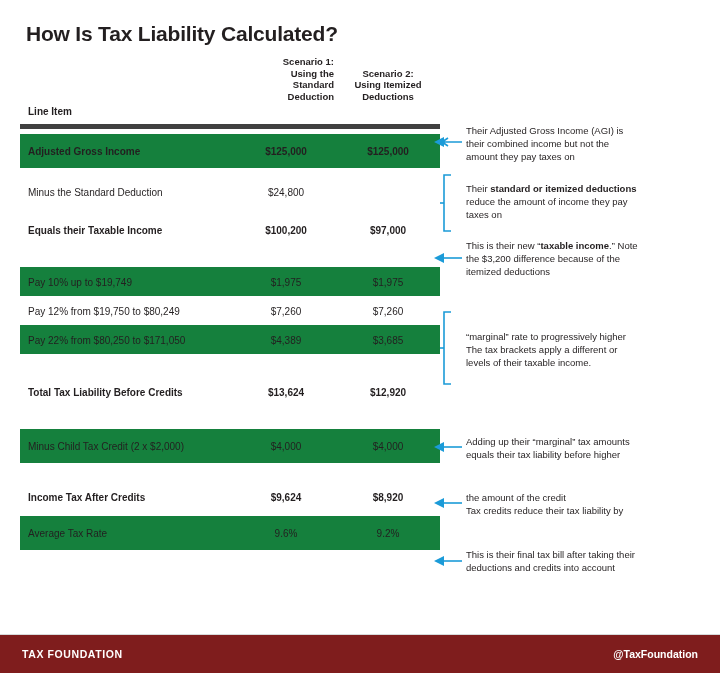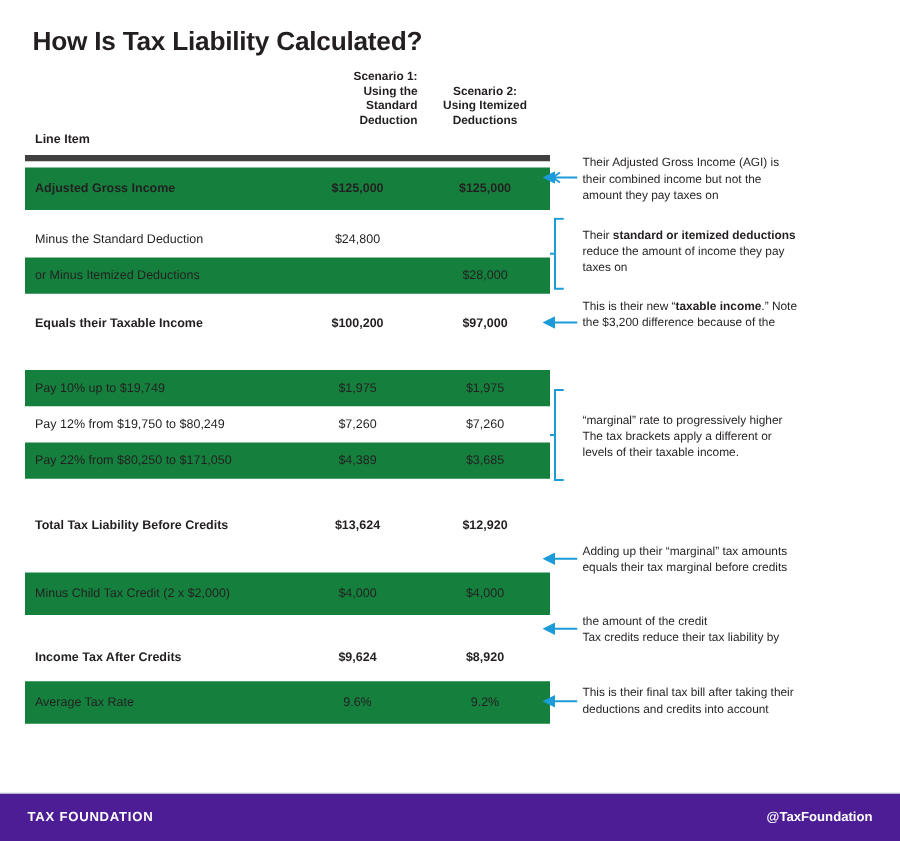--- a/index.html
+++ b/index.html
@@ -123,21 +123,21 @@
   }
   .brace svg { display: block; }
 
   
   .footer {
     position: absolute;
     left: 0;
     bottom: 0;
     width: 720px;
     height: 38px;
-    background: #4c1d95;
+    background: #7f1d1d;
   }
   .footer .fl {
     position: absolute;
     left: 22px;
     top: 50%;
     transform: translateY(-50%);
     font-size: 10.5px;
     font-weight: bold;
     color: #ffffff;
     letter-spacing: 0.6px;
@@ -196,25 +196,20 @@
     </div>
 
     <div class="spacer sm"></div>
 
     <div class="row">
       <div class="label">Minus the Standard Deduction</div>
       <div class="v1">$24,800</div>
       <div class="v2"></div>
     </div>
 
-    <div class="row band">
-      <div class="label">or Minus Itemized Deductions</div>
-      <div class="v1"></div>
-      <div class="v2">$28,000</div>
-    </div>
 
     <div class="spacer sm"></div>
 
     <div class="row">
       <div class="label bold">Equals their Taxable Income</div>
       <div class="v1 bold">$100,200</div>
       <div class="v2 bold">$97,000</div>
     </div>
 
     <div class="spacer"></div>
@@ -301,20 +296,21 @@
 
   <div class="arrow" style="left:434px; top:253px;">
     <svg width="28" height="10" viewBox="0 0 28 10">
         <path d="M28 5 L8 5" stroke="#1b9bd8" stroke-width="1.6" fill="none"></path>
         <path d="M0 5 L10 0 L10 10 Z" fill="#1b9bd8"></path>
       </svg>
   </div>
   <div class="annot" style="left:466px; top:239px;">
     <div><span>This is their new “</span><b>taxable income</b><span>.” Note</span></div>
     <div>the $3,200 difference because of the</div>
+    <div>itemized deductions</div>
   </div>
 
   <div class="brace" style="left:440px; top:311px;">
     <svg width="12" height="74" viewBox="0 0 12 74">
         <path d="M11 1 L4 1 L4 73 L11 73" stroke="#1b9bd8" stroke-width="1.6" fill="none"></path>
         <path d="M4 37 L0 37" stroke="#1b9bd8" stroke-width="1.6" fill="none"></path>
       </svg>
   </div>
   <div class="annot" style="left:466px; top:330px;">
     <div>“marginal” rate to progressively higher</div>
@@ -323,21 +319,21 @@
   </div>
 
   <div class="arrow" style="left:434px; top:442px;">
     <svg width="28" height="10" viewBox="0 0 28 10">
         <path d="M28 5 L8 5" stroke="#1b9bd8" stroke-width="1.6" fill="none"></path>
         <path d="M0 5 L10 0 L10 10 Z" fill="#1b9bd8"></path>
       </svg>
   </div>
   <div class="annot" style="left:466px; top:435px;">
     <div>Adding up their “marginal” tax amounts</div>
-    <div>equals their tax marginal before credits</div>
+    <div>equals their tax liability before higher</div>
   </div>
 
   <div class="arrow" style="left:434px; top:498px;">
     <svg width="28" height="10" viewBox="0 0 28 10">
         <path d="M28 5 L8 5" stroke="#1b9bd8" stroke-width="1.6" fill="none"></path>
         <path d="M0 5 L10 0 L10 10 Z" fill="#1b9bd8"></path>
       </svg>
   </div>
   <div class="annot" style="left:466px; top:491px;">
     <div>the amount of the credit</div>

